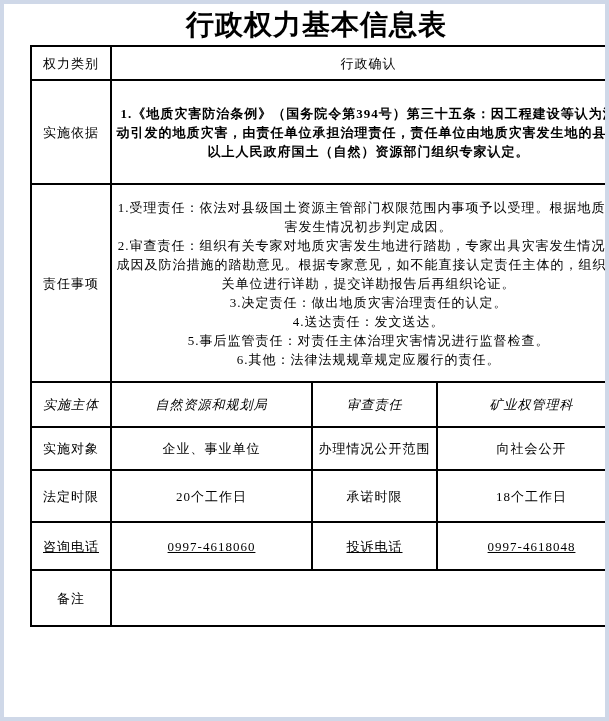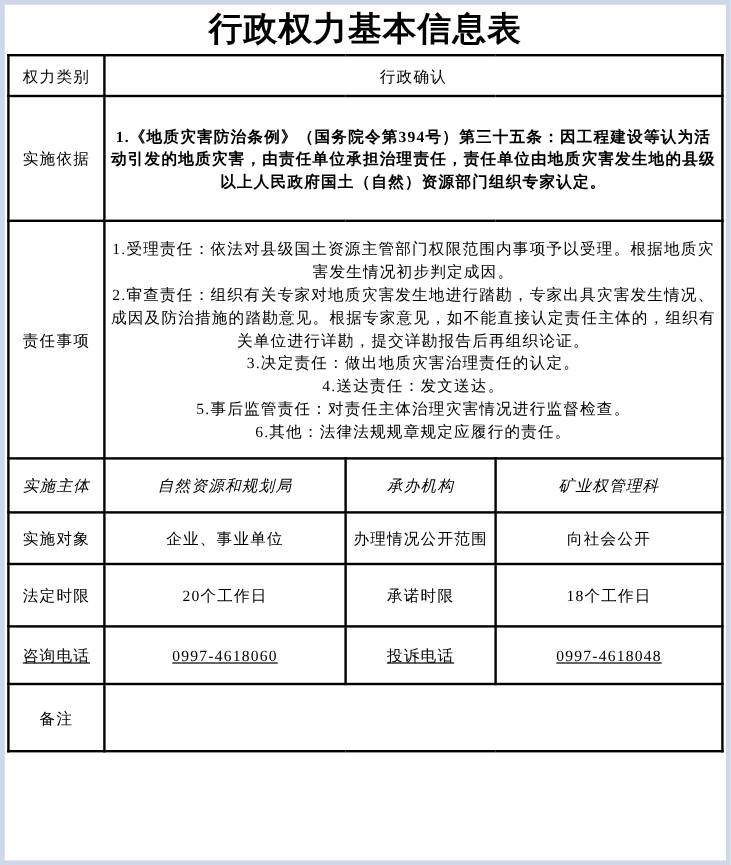--- a/index.html
+++ b/index.html
@@ -1,19 +1,19 @@
 <!DOCTYPE html>
 <html><head>
 <meta charset="utf-8">
 <style>
   html,body{margin:0;padding:0;}
   body{font-family:"Liberation Serif","DejaVu Serif",serif;color:#000;background:#fff;}
   .page{
     width:609px;height:721px;box-sizing:border-box;
-    border:4px solid #cfd8e8;background:#ffffff;overflow:hidden;
+    border:4px solid #cfd8e8;background:#ffffff;overflow:hidden;padding-left:24px;
   }
   .page-title{
     margin:4px 0 3px 0;text-align:center;
     font-size:28px;font-weight:bold;letter-spacing:1px;line-height:34px;
   }
   table.info{
     border-collapse:collapse;table-layout:fixed;
     margin-left:2px;width:595px;
   }
   table.info td{
@@ -63,21 +63,21 @@
         <td colspan="3" class="para duty">1.受理责任：依法对县级国土资源主管部门权限范围内事项予以受理。根据地质灾害发生情况初步判定成因。
 2.审查责任：组织有关专家对地质灾害发生地进行踏勘，专家出具灾害发生情况、成因及防治措施的踏勘意见。根据专家意见，如不能直接认定责任主体的，组织有关单位进行详勘，提交详勘报告后再组织论证。
 3.决定责任：做出地质灾害治理责任的认定。
 4.送达责任：发文送达。
 5.事后监管责任：对责任主体治理灾害情况进行监督检查。
 6.其他：法律法规规章规定应履行的责任。</td>
       </tr>
       <tr class="r4">
         <td class="lbl">实施主体</td>
         <td>自然资源和规划局</td>
-        <td class="lbl3">承办机构</td>
+        <td class="lbl3">审查责任</td>
         <td>矿业权管理科</td>
       </tr>
       <tr class="r5">
         <td class="lbl">实施对象</td>
         <td>企业、事业单位</td>
         <td class="lbl3">办理情况公开范围</td>
         <td>向社会公开</td>
       </tr>
       <tr class="r7">
         <td class="lbl">法定时限</td>

